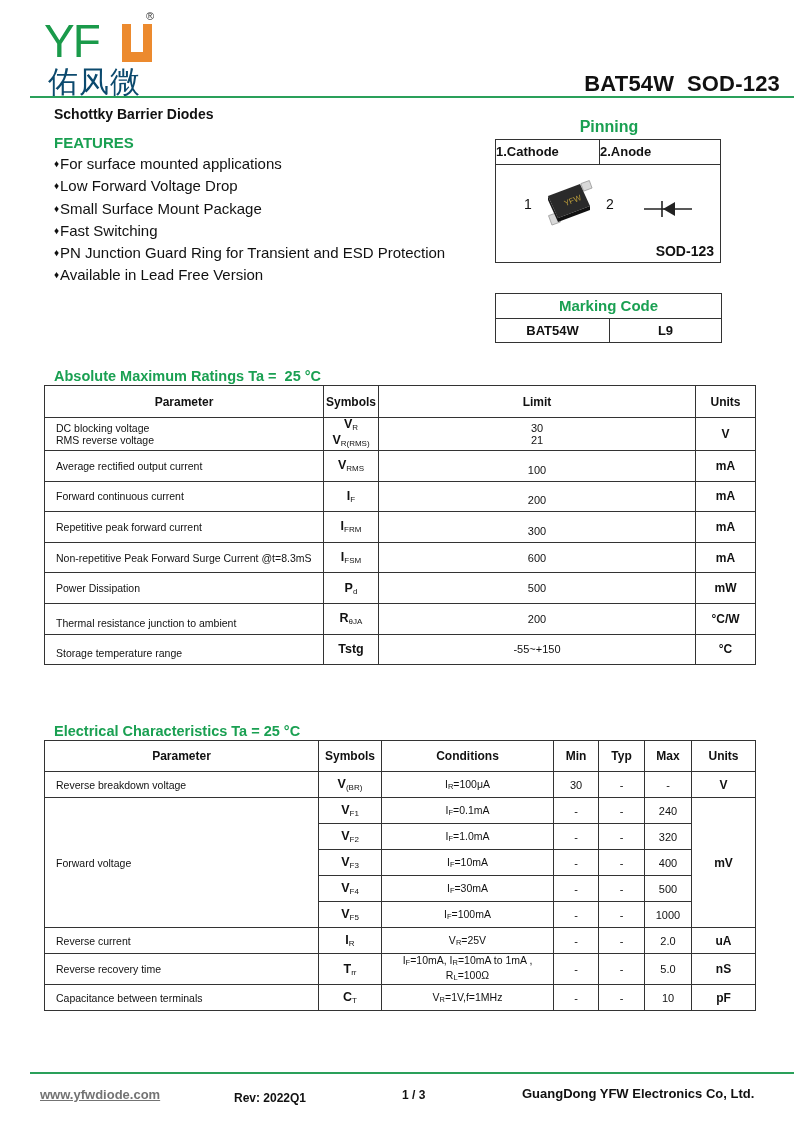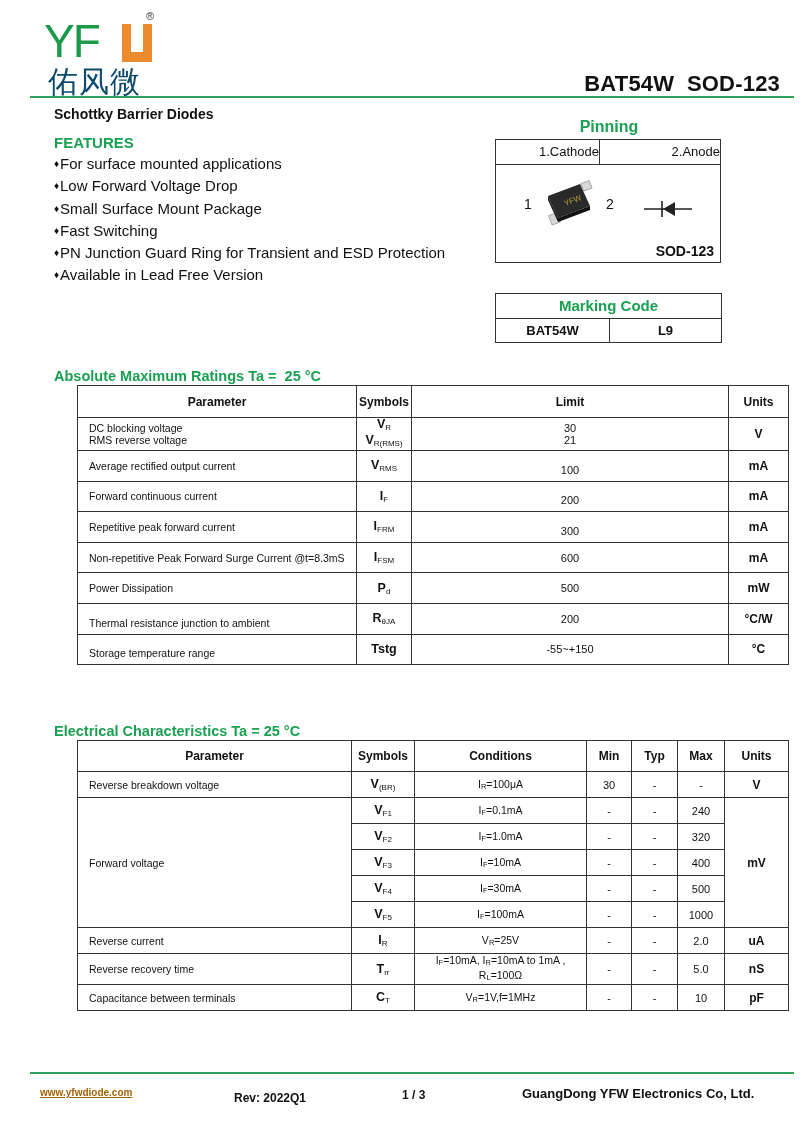--- a/index.html
+++ b/index.html
@@ -21,21 +21,21 @@
   #subtitle { left: 54px; top: 106px; font-size: 14px; font-weight: bold; }
   #features-heading { left: 54px; top: 134px; font-size: 15px; font-weight: bold; }
   #features { left: 54px; top: 153px; margin: 0; padding: 0; list-style: none; }
   #features li { font-size: 15px; line-height: 22.3px; white-space: nowrap; }
   #features li .bullet { font-size: 10px; display: inline-block; width: 6px; vertical-align: 2px; }
 
   
   #pinning-heading { left: 496px; top: 118px; width: 226px; text-align: center; font-size: 16px; font-weight: bold; }
   #pinning-box { left: 495px; top: 139px; width: 226px; height: 124px; border: 1.5px solid #333; box-sizing: border-box; }
   #pinning-box .pin-head { position: absolute; left: 0; top: 0; width: 100%; height: 24px; border-bottom: 1.5px solid #333; display: flex; }
-  #pinning-box .pin-head div { flex: none; text-align: right; font-size: 13px; font-weight: normal; line-height: 23px; }
+  #pinning-box .pin-head div { flex: none; text-align: left; font-size: 13px; font-weight: bold; line-height: 23px; }
   #pinning-box .pin-head .c1 { width: 103px; border-right: 1.5px solid #333; }
   #pinning-box .pin-head .c2 { width: 120px; }
   #pin1 { left: 28px; top: 56px; font-size: 14px; }
   #pin2 { left: 110px; top: 56px; font-size: 14px; }
   #pkg-label { right: 6px; bottom: 3px; font-size: 14px; font-weight: bold; }
   #chip { left: 48px; top: 38px; }
   #diode { left: 148px; top: 60px; }
 
   
   #marking-box { left: 495px; top: 293px; width: 227px; height: 50px; border: 1.5px solid #333; box-sizing: border-box; }
@@ -43,21 +43,21 @@
   #marking-box .mk-row { display: flex; height: 24px; }
   #marking-box .mk-row div { text-align: center; font-size: 13px; font-weight: bold; line-height: 23px; }
   #marking-box .mk-row .m1 { width: 113px; border-right: 1.5px solid #333; }
   #marking-box .mk-row .m2 { flex: 1; }
 
   
   .sec-heading { font-size: 14.5px; font-weight: bold; white-space: pre; }
   #amr-heading { left: 54px; top: 368px; }
   #ec-heading { left: 54px; top: 723px; }
 
-  table.spec { position: absolute; border-collapse: collapse; table-layout: fixed; margin-left: 33px; }
+  table.spec { position: absolute; border-collapse: collapse; table-layout: fixed; }
   table.spec td, table.spec th { border: 1.5px solid #333; padding: 0; font-size: 10.5px; text-align: center; vertical-align: middle; }
   table.spec th { font-weight: bold; font-size: 12px; }
   table.spec td.param { text-align: left; padding-left: 11px; font-size: 10.5px; }
   table.spec td.sym { font-weight: bold; font-size: 12.5px; }
   table.spec td.sym sub { font-size: 8px; font-weight: normal; vertical-align: -2px; }
   table.spec td.unit { font-weight: bold; font-size: 12px; }
   table.spec td.lim-low { vertical-align: bottom; padding-bottom: 5px; }
   table.spec td.cond sub { font-size: 7.5px; vertical-align: -1px; }
   table.spec td.num { font-size: 11px; }
   .two-line { line-height: 12px; }
@@ -65,21 +65,21 @@
   #amr { left: 44px; top: 385px; width: 711px; }
   #amr tr.hrow { height: 32px; }
   #amr tr.row { height: 30.6px; }
   #amr tr.row2 { height: 32px; }
 
   #ec { left: 44px; top: 740px; width: 711px; }
   #ec tr { height: 26px; }
   #ec tr.hrow { height: 31px; }
 
   #bottom-rule { left: 30px; top: 1072px; width: 764px; height: 2px; background: #2aa05a; }
-  #footer-link { left: 40px; top: 1087px; font-size: 10px; font-weight: bold; color: #a16207; text-decoration: underline; }
+  #footer-link { left: 40px; top: 1087px; font-size: 13px; font-weight: bold; color: #737373; text-decoration: underline; }
   #footer-rev { left: 234px; top: 1091px; font-size: 12px; font-weight: bold; }
   #footer-page { left: 402px; top: 1088px; font-size: 12px; font-weight: bold; }
   #footer-company { left: 522px; top: 1086px; font-size: 13px; font-weight: bold; }
 </style>
 </head>
 <body>
 
 <div id="logo" class="abs">
   <span class="yf">YF</span>
   <span class="u-box"></span>

